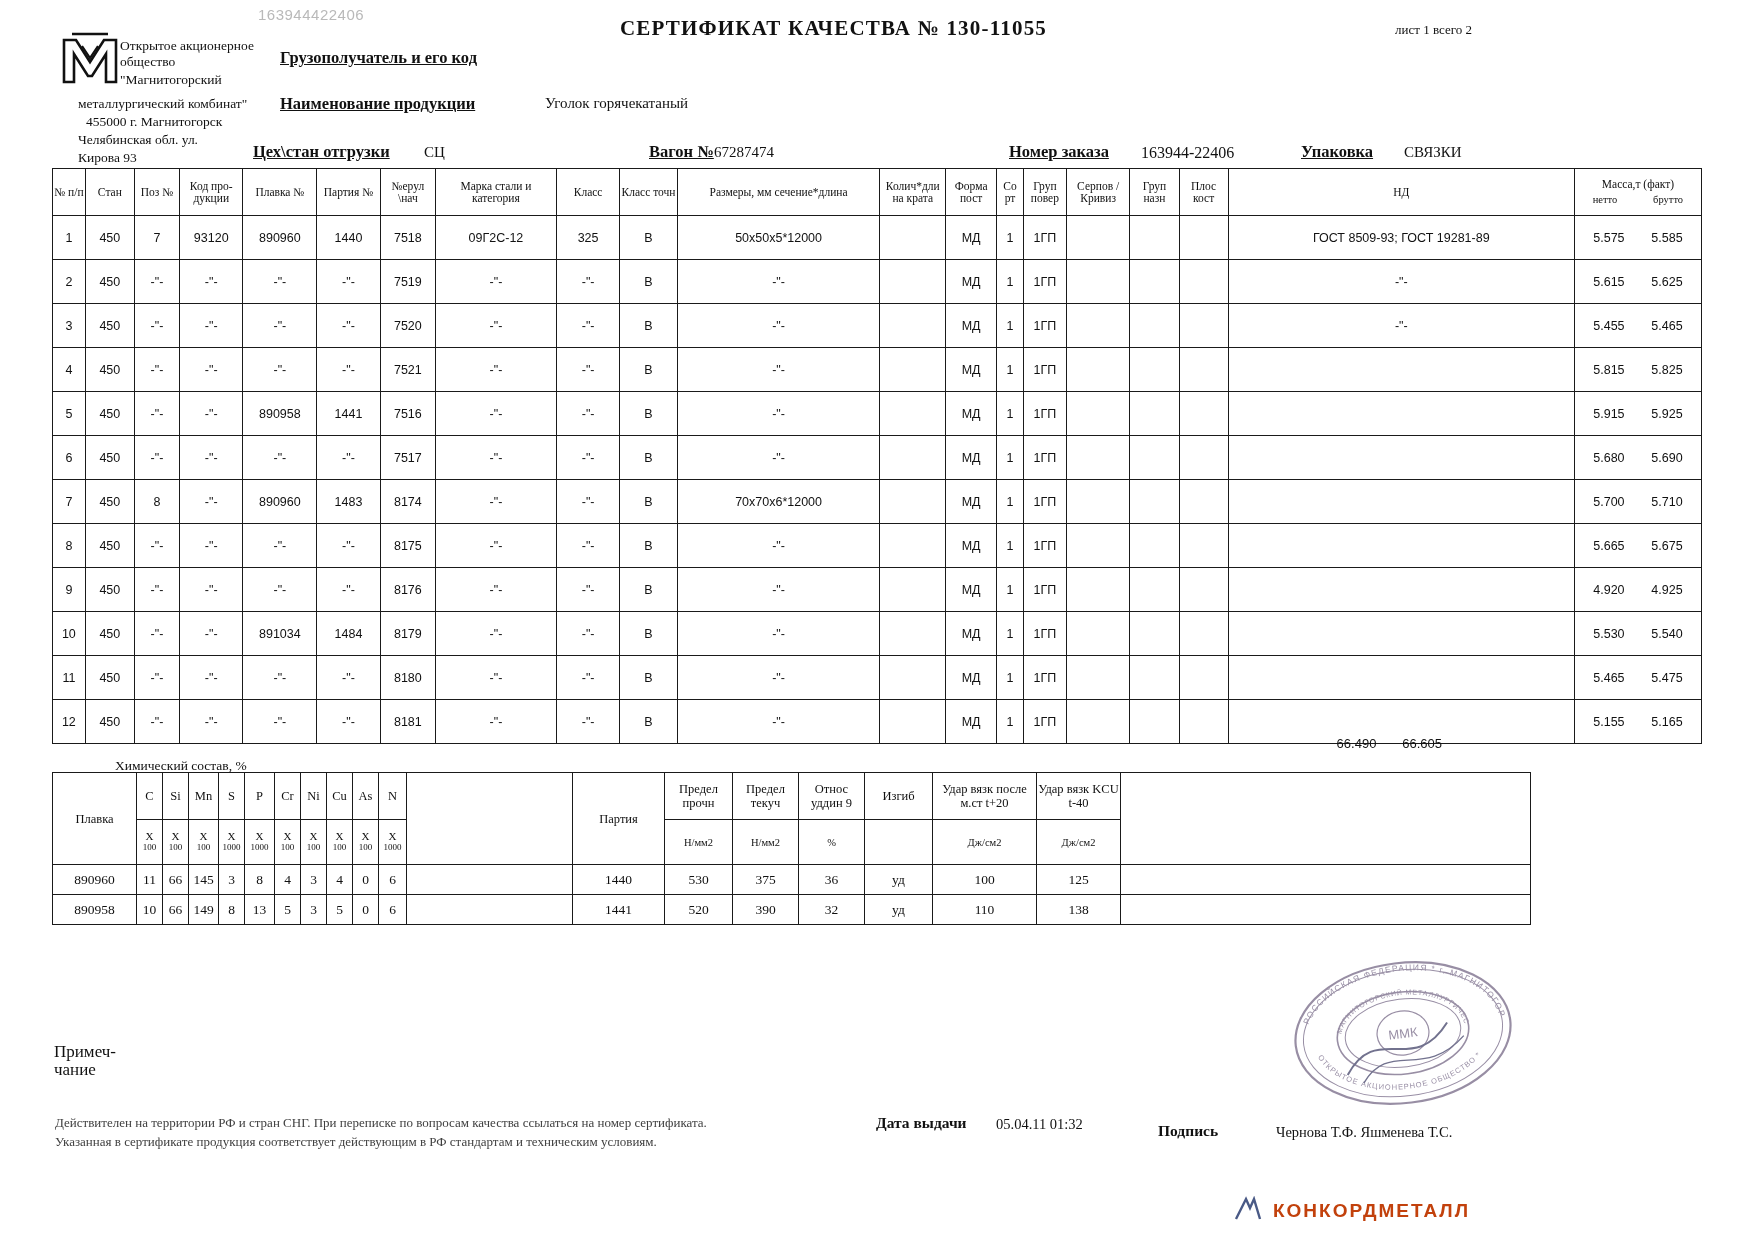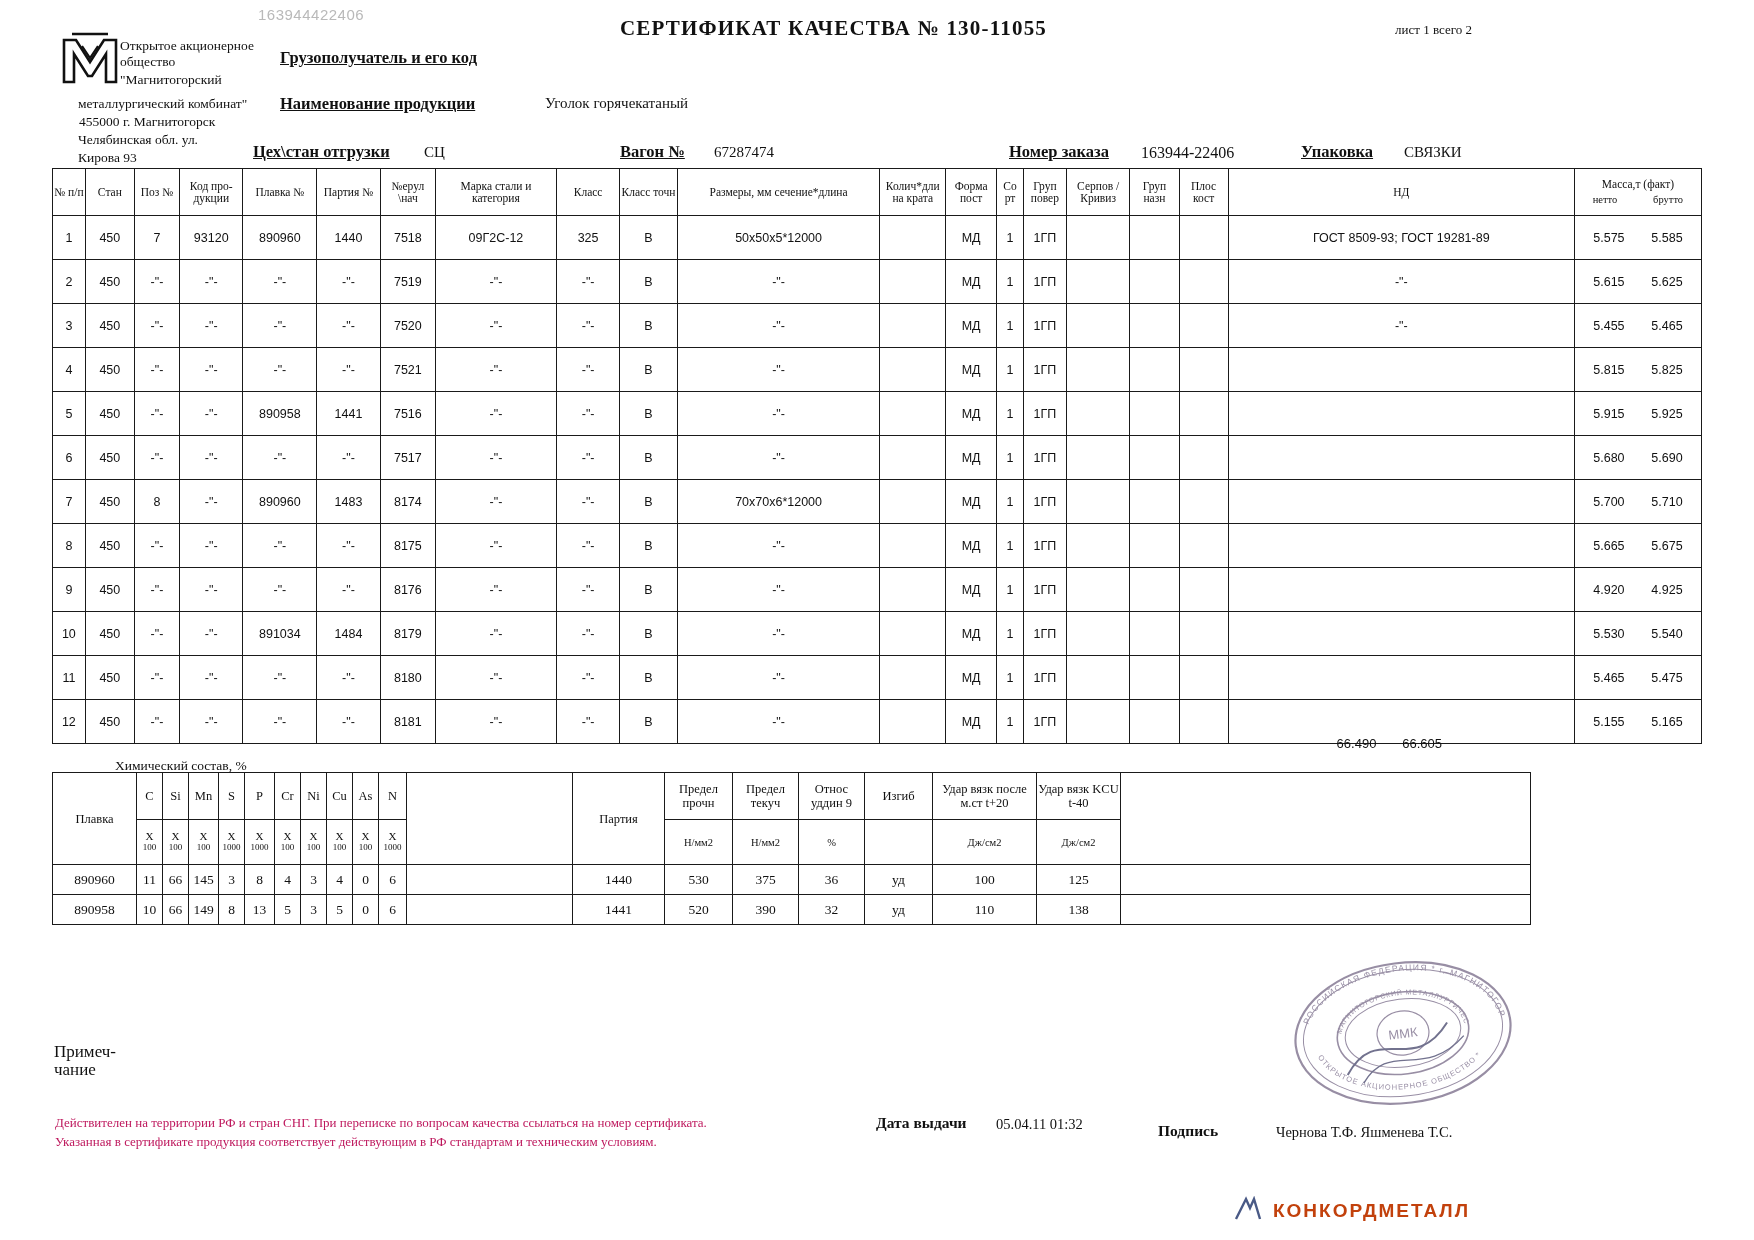--- a/index.html
+++ b/index.html
@@ -58,42 +58,42 @@
   .company {
     position: absolute;
     left: 78px;
     top: 38px;
     width: 230px;
     font-size: 13.5px;
     line-height: 16px;
   }
   .company .l1 { position:absolute; left: 42px; top: 0px; width: 190px;}
   .company .l2 { position:absolute; left: 0px; top: 56px; width: 230px;}
-  .company .l3 { position:absolute; left: 1px; top: 74px; text-align: center;}
+  .company .l3 { position:absolute; left: 8px; top: 74px; text-align: center;}
   .company .l4 { position:absolute; left: 0px; top: 92px;}
   .company .l5 { position:absolute; left: 0px; top: 110px;}
 
   .lbl {
     position: absolute;
     font-weight: bold;
     font-size: 16.5px;
     text-decoration: underline;
   }
   .val {
     position: absolute;
     font-size: 14.5px;
     font-family: "Liberation Serif", serif;
   }
 
   .f-consignee { left: 280px; top: 48px; }
   .f-prodname  { left: 280px; top: 94px; }
   .v-prodname  { left: 545px; top: 95px; font-size: 15px;}
   .f-shop      { left: 253px; top: 142px; }
   .v-shop      { left: 424px; top: 144px; font-size: 15px;}
-  .f-wagon     { left: 620px; top: 142px; }
+  .f-wagon     { left: 649px; top: 142px; }
   .v-wagon     { left: 714px; top: 144px; font-size: 15px;}
   .f-order     { left: 1009px; top: 142px; }
   .v-order     { left: 1141px; top: 144px; font-size: 16px;}
   .f-pack      { left: 1301px; top: 142px; }
   .v-pack      { left: 1404px; top: 144px; font-size: 15px;}
 
   
   .main-table {
     position: absolute;
     left: 52px;
@@ -180,21 +180,21 @@
     font-size: 17px;
     line-height: 18px;
   }
   .footer-text {
     position: absolute;
     left: 55px;
     top: 1113px;
     font-size: 13px;
     line-height: 19px;
     width: 900px;
-    color: #be185d;
+    color: #404040;
   }
   .date-lbl { position:absolute; left: 876px; top: 1114px; font-size: 15.5px; font-weight: bold;}
   .date-val { position:absolute; left: 996px; top: 1116px; font-size: 14.5px;}
   .sign-lbl { position:absolute; left: 1158px; top: 1122px; font-size: 15.5px; font-weight: bold;}
   .sign-val { position:absolute; left: 1276px; top: 1124px; font-size: 14.5px;}
 
   
   .stamp {
     position: absolute;
     left: 1288px;

